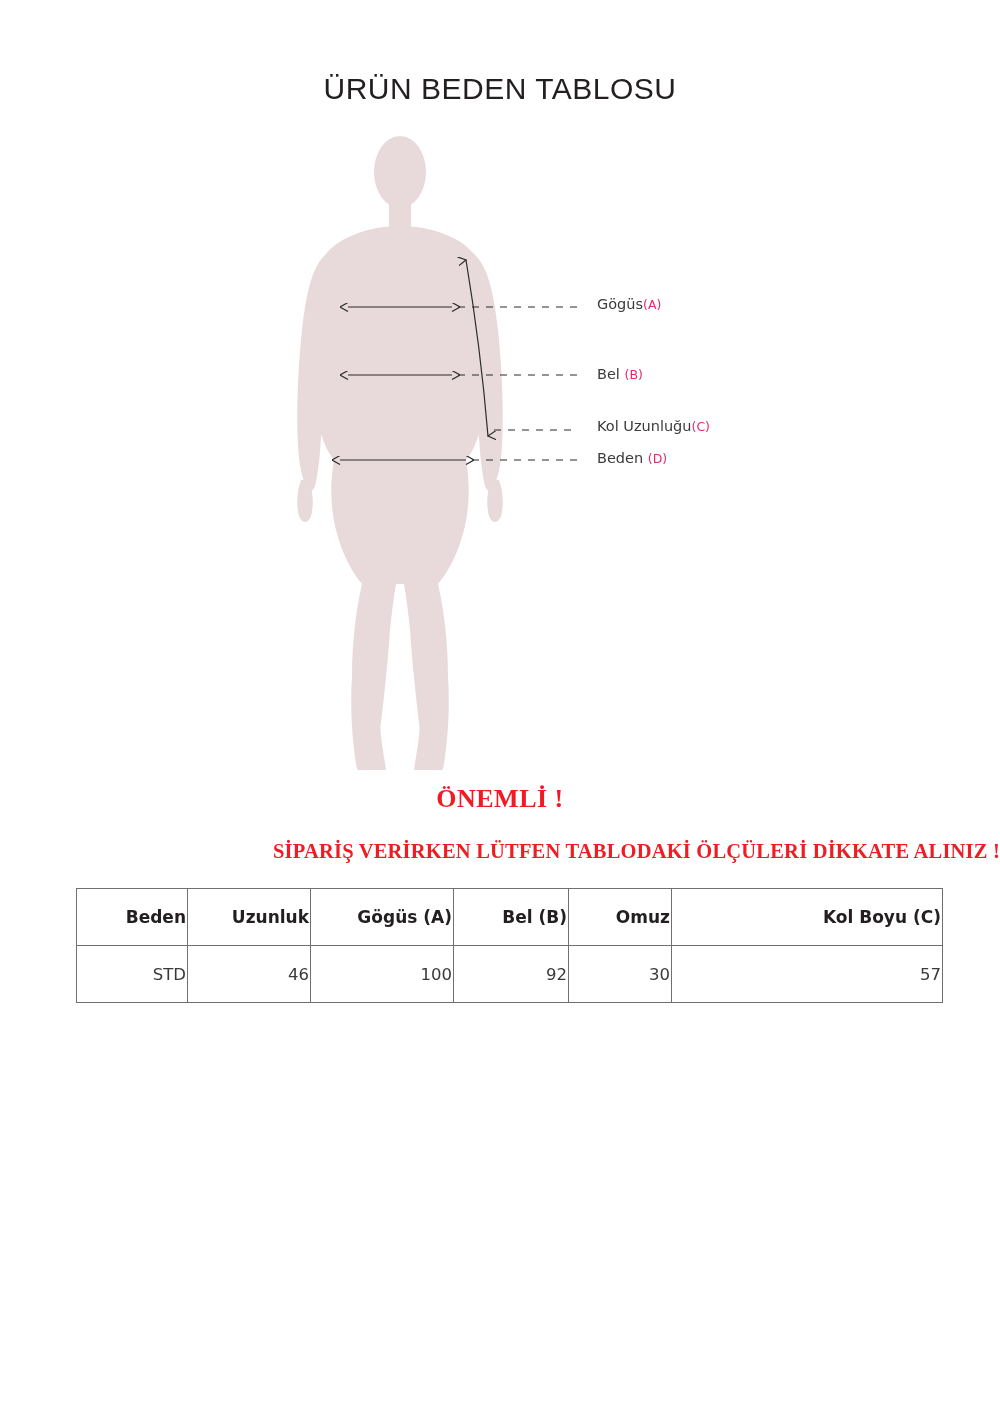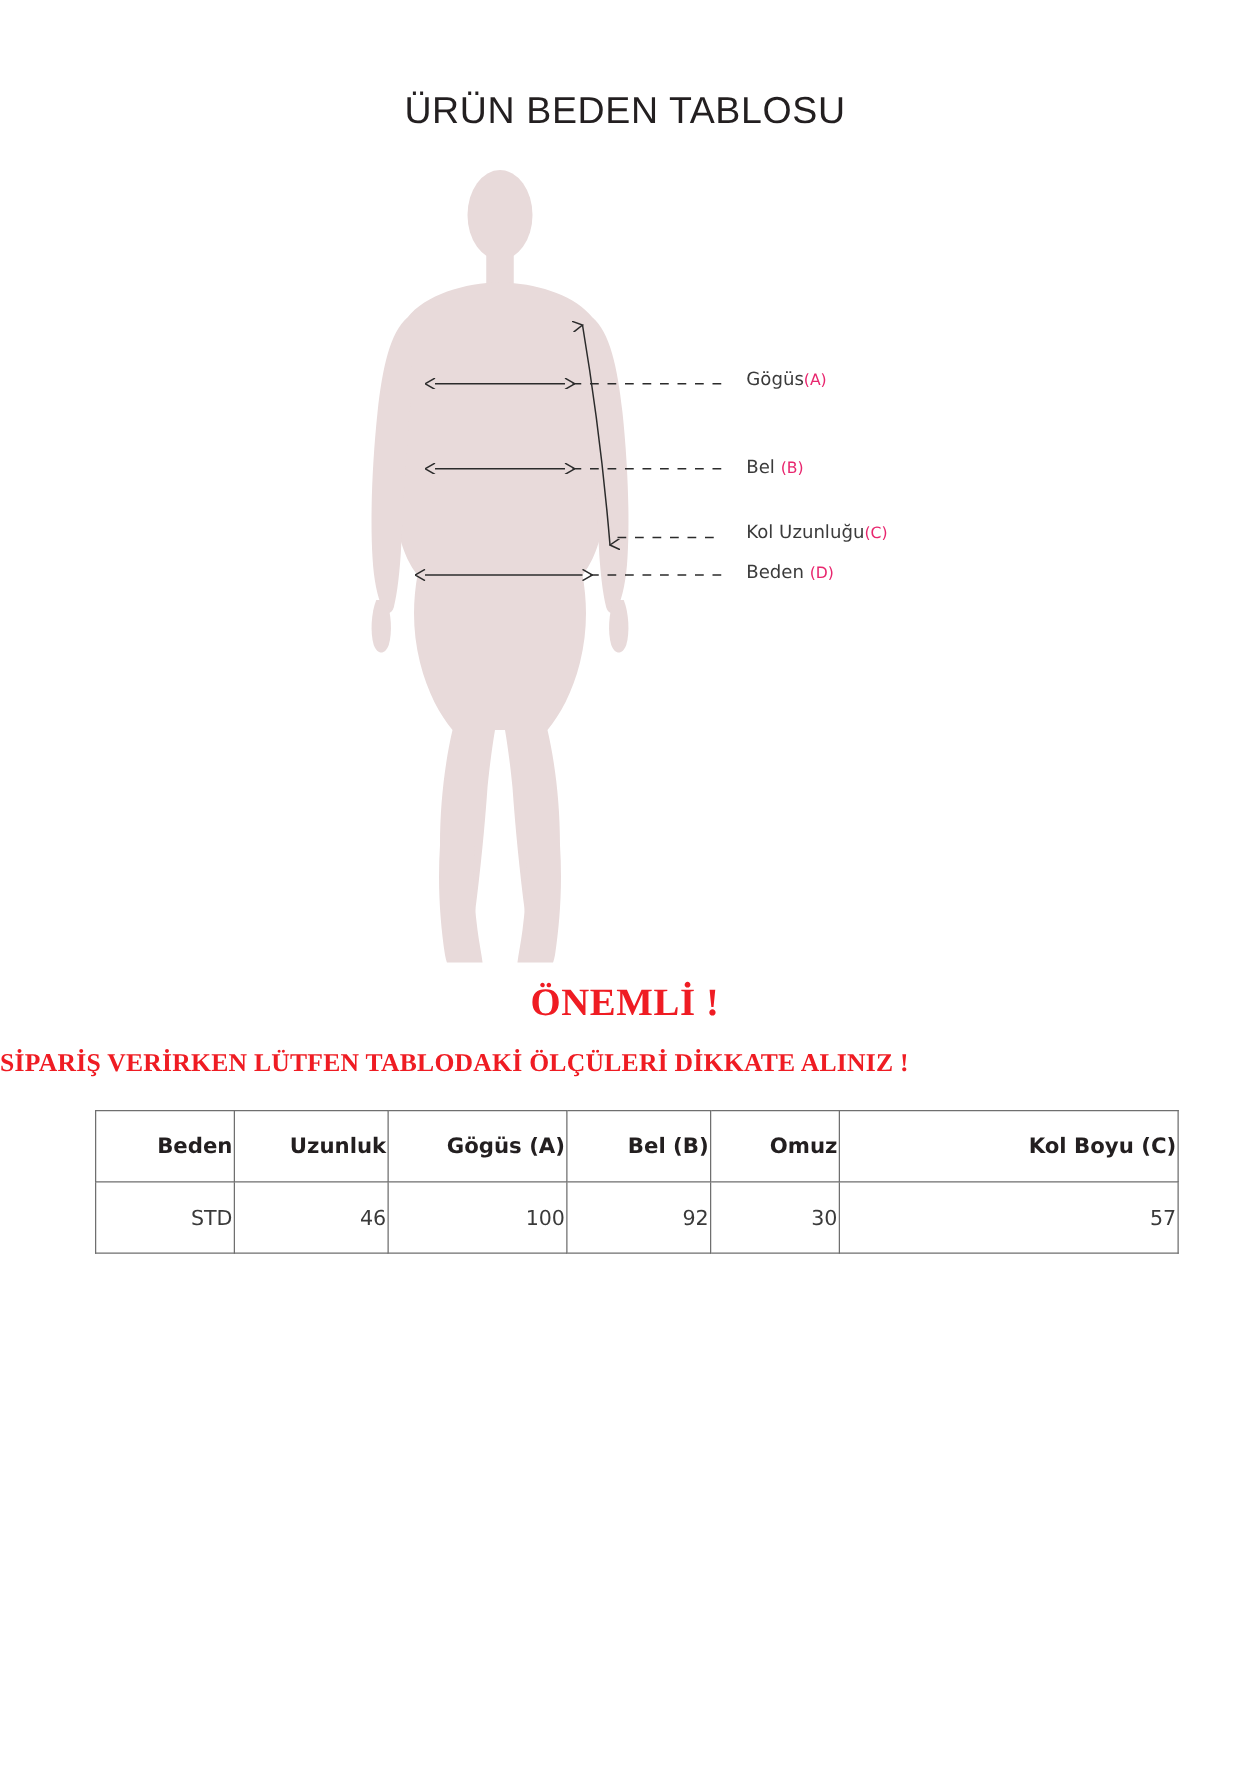--- a/index.html
+++ b/index.html
@@ -59,30 +59,30 @@
 
   
   .warn-main {
     position: absolute;
     top: 784px;
     left: 0;
     width: 100%;
     text-align: center;
     font-family: "Liberation Serif", serif;
     font-weight: bold;
-    font-size: 31px;
+    font-size: 26px;
     color: #ef1c23;
     letter-spacing: 0.5px;
   }
   .warn-sub {
     position: absolute;
     top: 840px;
     left: 0;
     width: 100%;
-    text-align: left;
+    text-align: right;
     font-family: "Liberation Serif", serif;
     font-weight: bold;
     font-size: 20.5px;
     color: #ef1c23;
     letter-spacing: 0.2px;
   }
 
   
   .size-table {
     position: absolute;

